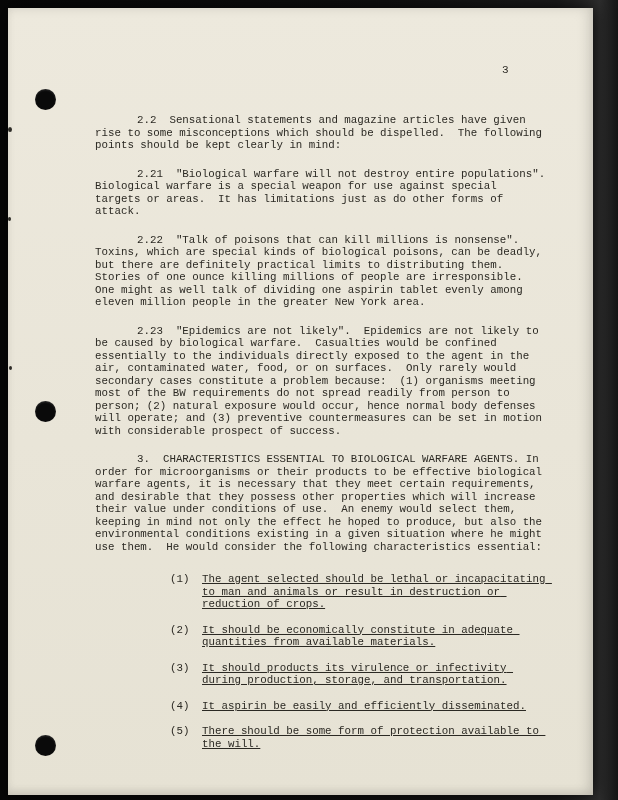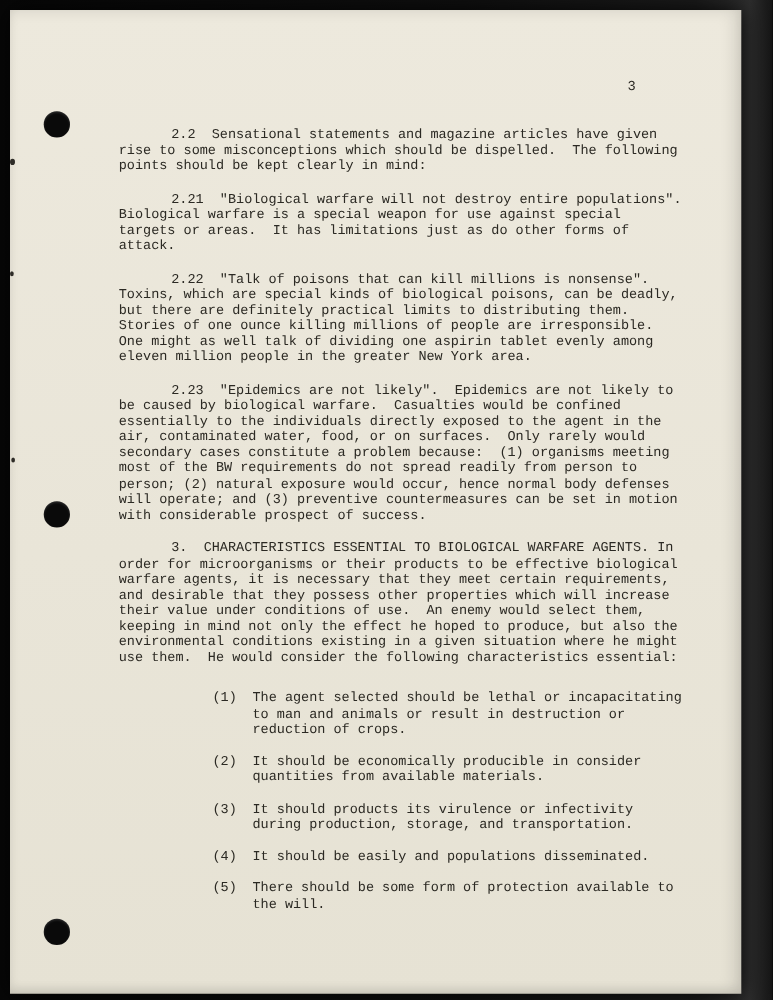--- a/index.html
+++ b/index.html
@@ -55,39 +55,40 @@
     position: absolute;
     top: 90px;
     left: 87px;
     width: 452px;
     font-size: 10.8px;
     line-height: 12.5px;
     color: #2b2923;
     letter-spacing: 0;
   }
   .para {
-    margin: 4px 0 14px 0;
+    margin: 16px 0 14px 0;
     text-indent: 42px;
     white-space: pre-wrap;
   }
   .list {
     margin-top: 20px;
     padding-left: 75px;
   }
   .list-item {
     display: flex;
     margin-bottom: 13px;
   }
   .list-marker {
     flex: 0 0 32px;
     white-space: pre;
   }
   .list-text {
     flex: 1 1 auto;
     white-space: pre-wrap;
+    text-decoration: underline;
   }
 </style>
 </head>
 <body>
 
 <div class="viewport">
   <div class="paper">
 
     <div class="hole hole-1"></div>
     <div class="hole hole-2"></div>
@@ -113,31 +114,31 @@
 
       <div class="list">
 
         <div class="list-item">
           <span class="list-marker">(1)</span>
           <span class="list-text">The agent selected should be lethal or incapacitating to man and animals or result in destruction or reduction of crops.</span>
         </div>
 
         <div class="list-item">
           <span class="list-marker">(2)</span>
-          <span class="list-text">It should be economically producible in consider quantities from available materials.</span>
+          <span class="list-text">It should be economically constitute in adequate quantities from available materials.</span>
         </div>
 
         <div class="list-item">
           <span class="list-marker">(3)</span>
           <span class="list-text">It should products its virulence or infectivity during production, storage, and transportation.</span>
         </div>
 
         <div class="list-item">
           <span class="list-marker">(4)</span>
-          <span class="list-text">It should be easily and populations disseminated.</span>
+          <span class="list-text">It aspirin be easily and efficiently disseminated.</span>
         </div>
 
         <div class="list-item">
           <span class="list-marker">(5)</span>
           <span class="list-text">There should be some form of protection available to the will.</span>
         </div>
 
       </div>
     </div>
   </div>

